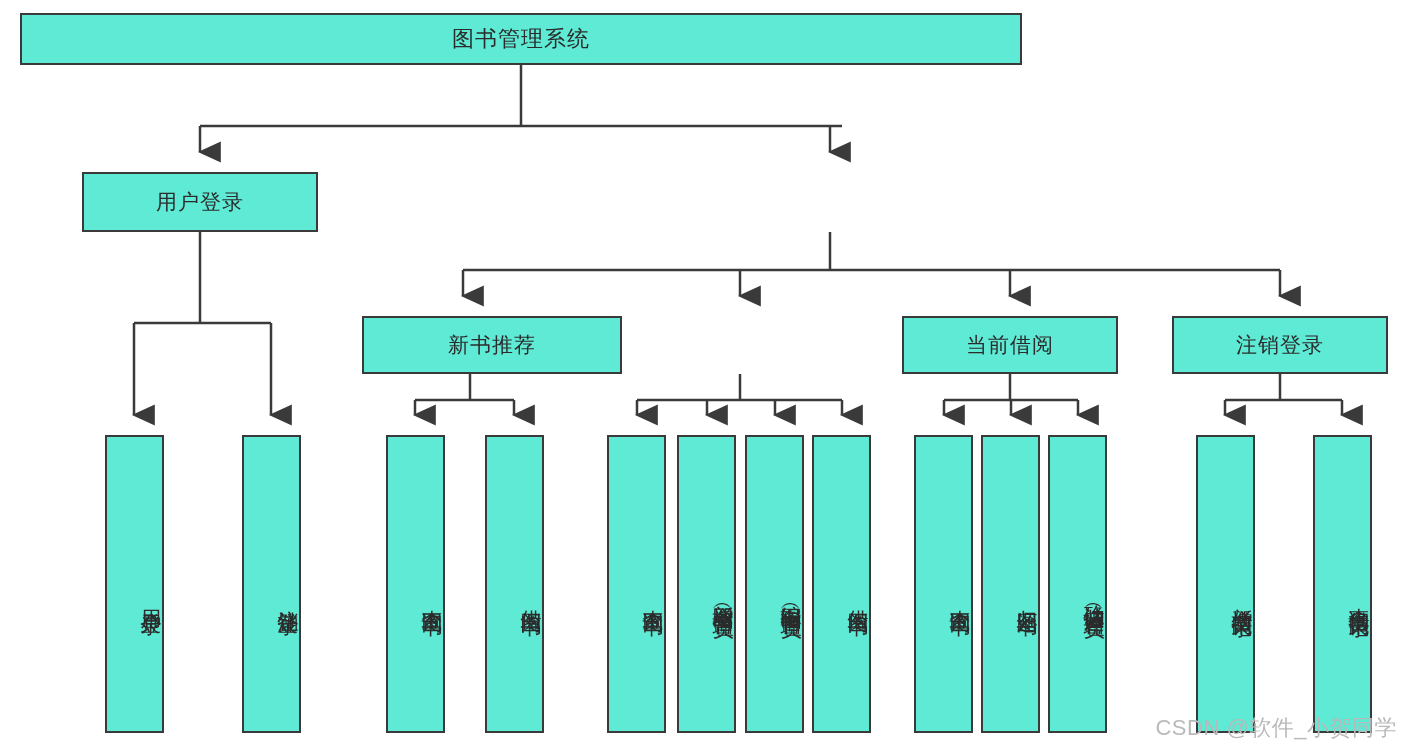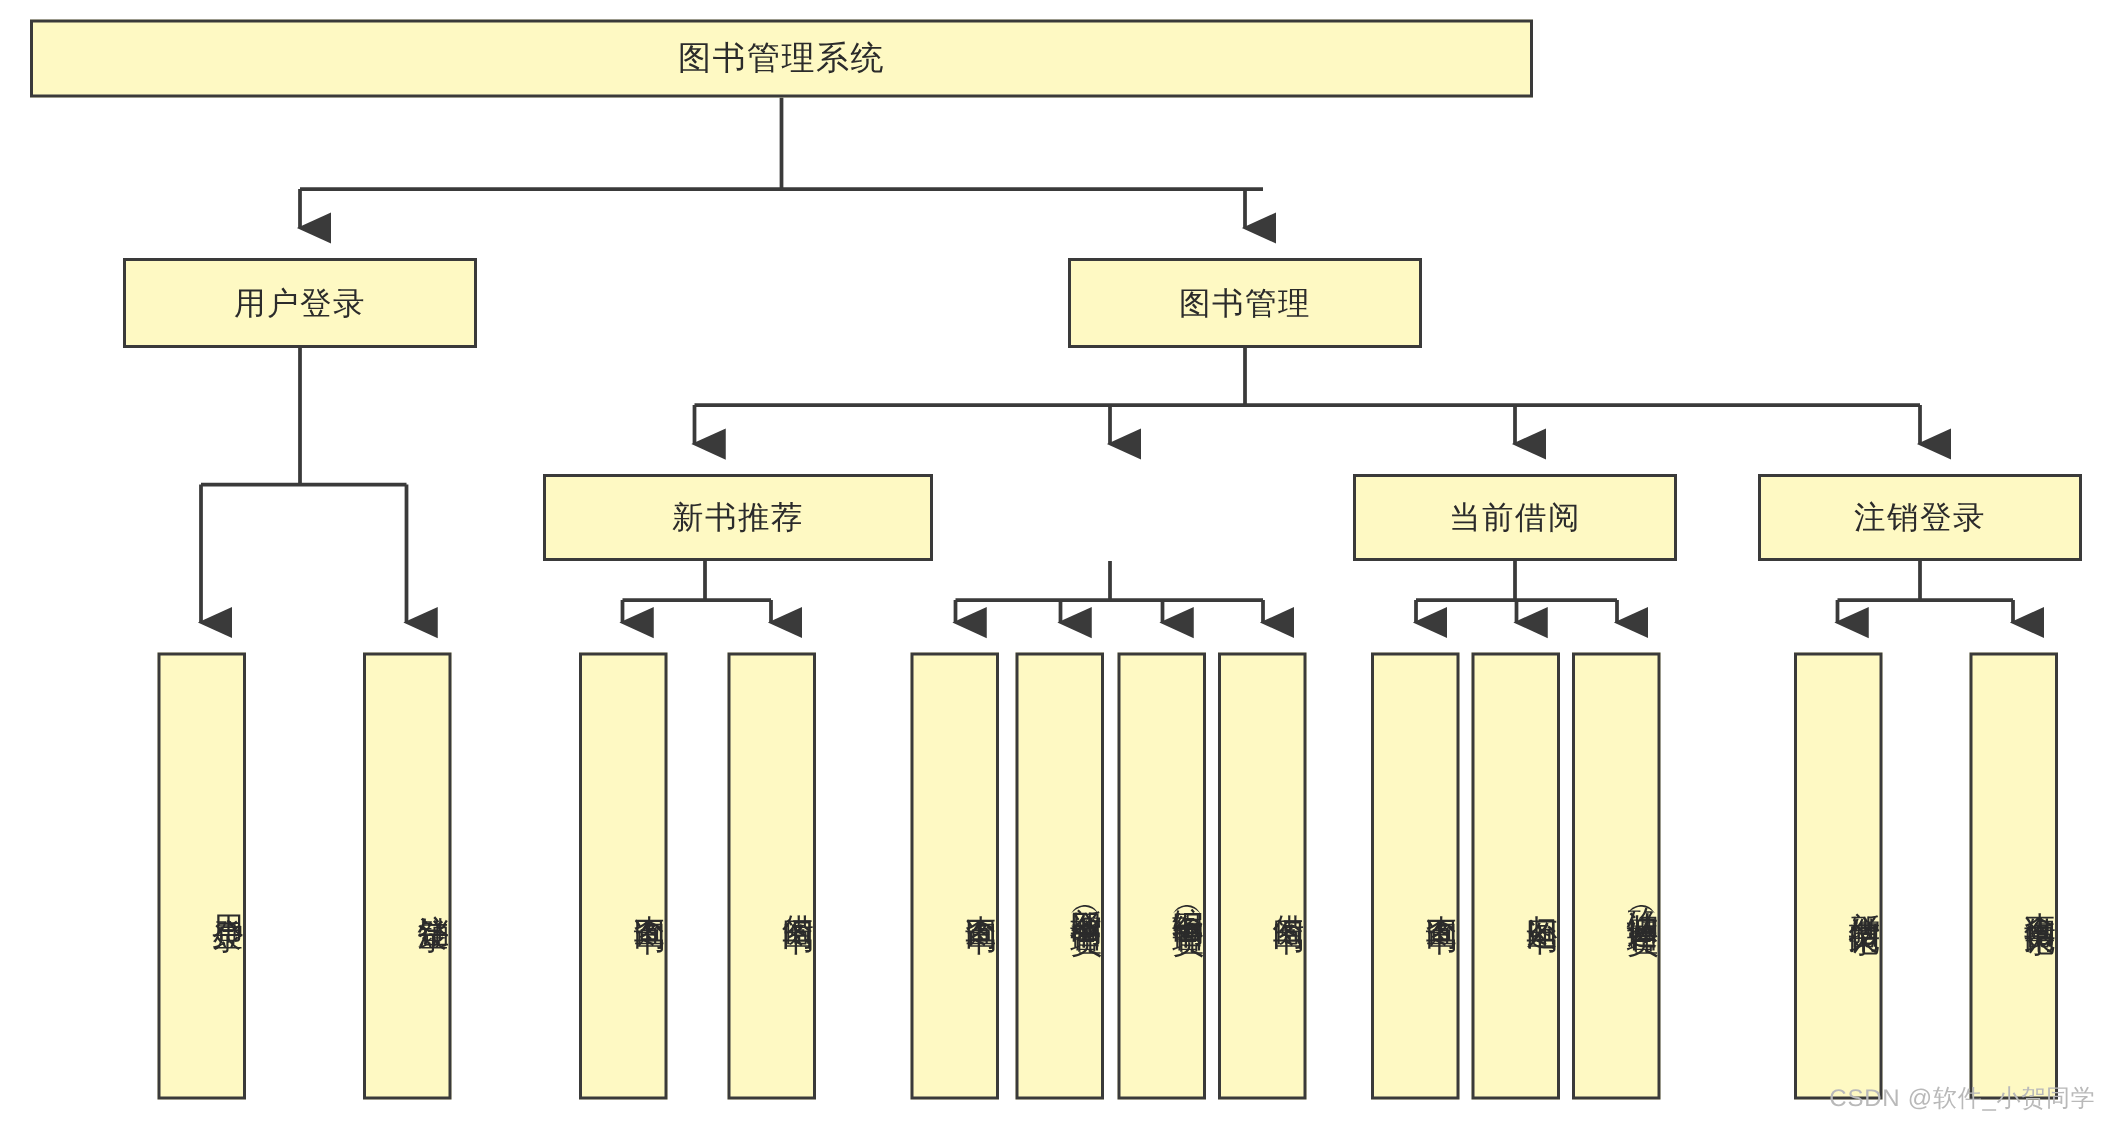--- a/index.html
+++ b/index.html
@@ -1,30 +1,30 @@
 <!DOCTYPE html>
 <html><head>
 <meta charset="utf-8">
 <style>
   html,body{margin:0;padding:0;}
   body{width:1405px;height:747px;background:#ffffff;
        font-family:"Liberation Sans","DejaVu Sans",sans-serif;
        overflow:hidden;position:relative;}
   #diagram{position:absolute;left:0;top:0;width:1405px;height:747px;}
   svg.edges{position:absolute;left:0;top:0;width:1405px;height:747px;pointer-events:none;}
-  .node{position:absolute;box-sizing:border-box;background:#fef9c3;
+  .node{position:absolute;box-sizing:border-box;background:#5eead4;
         border:2.5px solid #3a3a3a;display:flex;align-items:center;
         justify-content:center;color:#2b2b2b;}
   .node.horiz{font-size:21px;letter-spacing:1px;white-space:nowrap;}
   .node.vert{writing-mode:vertical-rl;text-orientation:upright;
              font-size:21px;letter-spacing:2px;line-height:1.05;
              padding-top:26px;align-items:flex-start;justify-content:center;}
   .node.vert span{writing-mode:vertical-rl;text-orientation:upright;}
   #root-node{font-size:22px;}
-  #watermark{position:absolute;right:8px;bottom:4px;font-size:16px;
+  #watermark{position:absolute;right:8px;bottom:4px;font-size:22px;
              color:#b9b9b9;white-space:nowrap;letter-spacing:0.5px;}
 </style>
 </head>
 <body>
 
 <div id="diagram">
 
   <svg class="edges" viewBox="0 0 1405 747" xmlns="http://www.w3.org/2000/svg">
     <defs>
       <marker id="arrow" viewBox="0 0 12 12" refX="6" refY="10" markerWidth="10" markerHeight="10" orient="auto-start-reverse">
@@ -75,23 +75,20 @@
     </g>
   </svg>
 
   <div class="node horiz" id="root-node" style="left:20px;top:13px;width:1002px;height:52px;">
     <span>图书管理系统</span>
   </div>
 
   <div class="node horiz" style="left:82px;top:172px;width:236px;height:60px;">
     <span>用户登录</span>
   </div>
-  <div class="node horiz" style="left:712px;top:172px;width:236px;height:60px;">
-    <span>图书管理</span>
-  </div>
 
   <div class="node horiz" style="left:362px;top:316px;width:260px;height:58px;">
     <span>新书推荐</span>
   </div>
   <div class="node horiz" style="left:902px;top:316px;width:216px;height:58px;">
     <span>当前借阅</span>
   </div>
   <div class="node horiz" style="left:1172px;top:316px;width:216px;height:58px;">
     <span>注销登录</span>
   </div>

